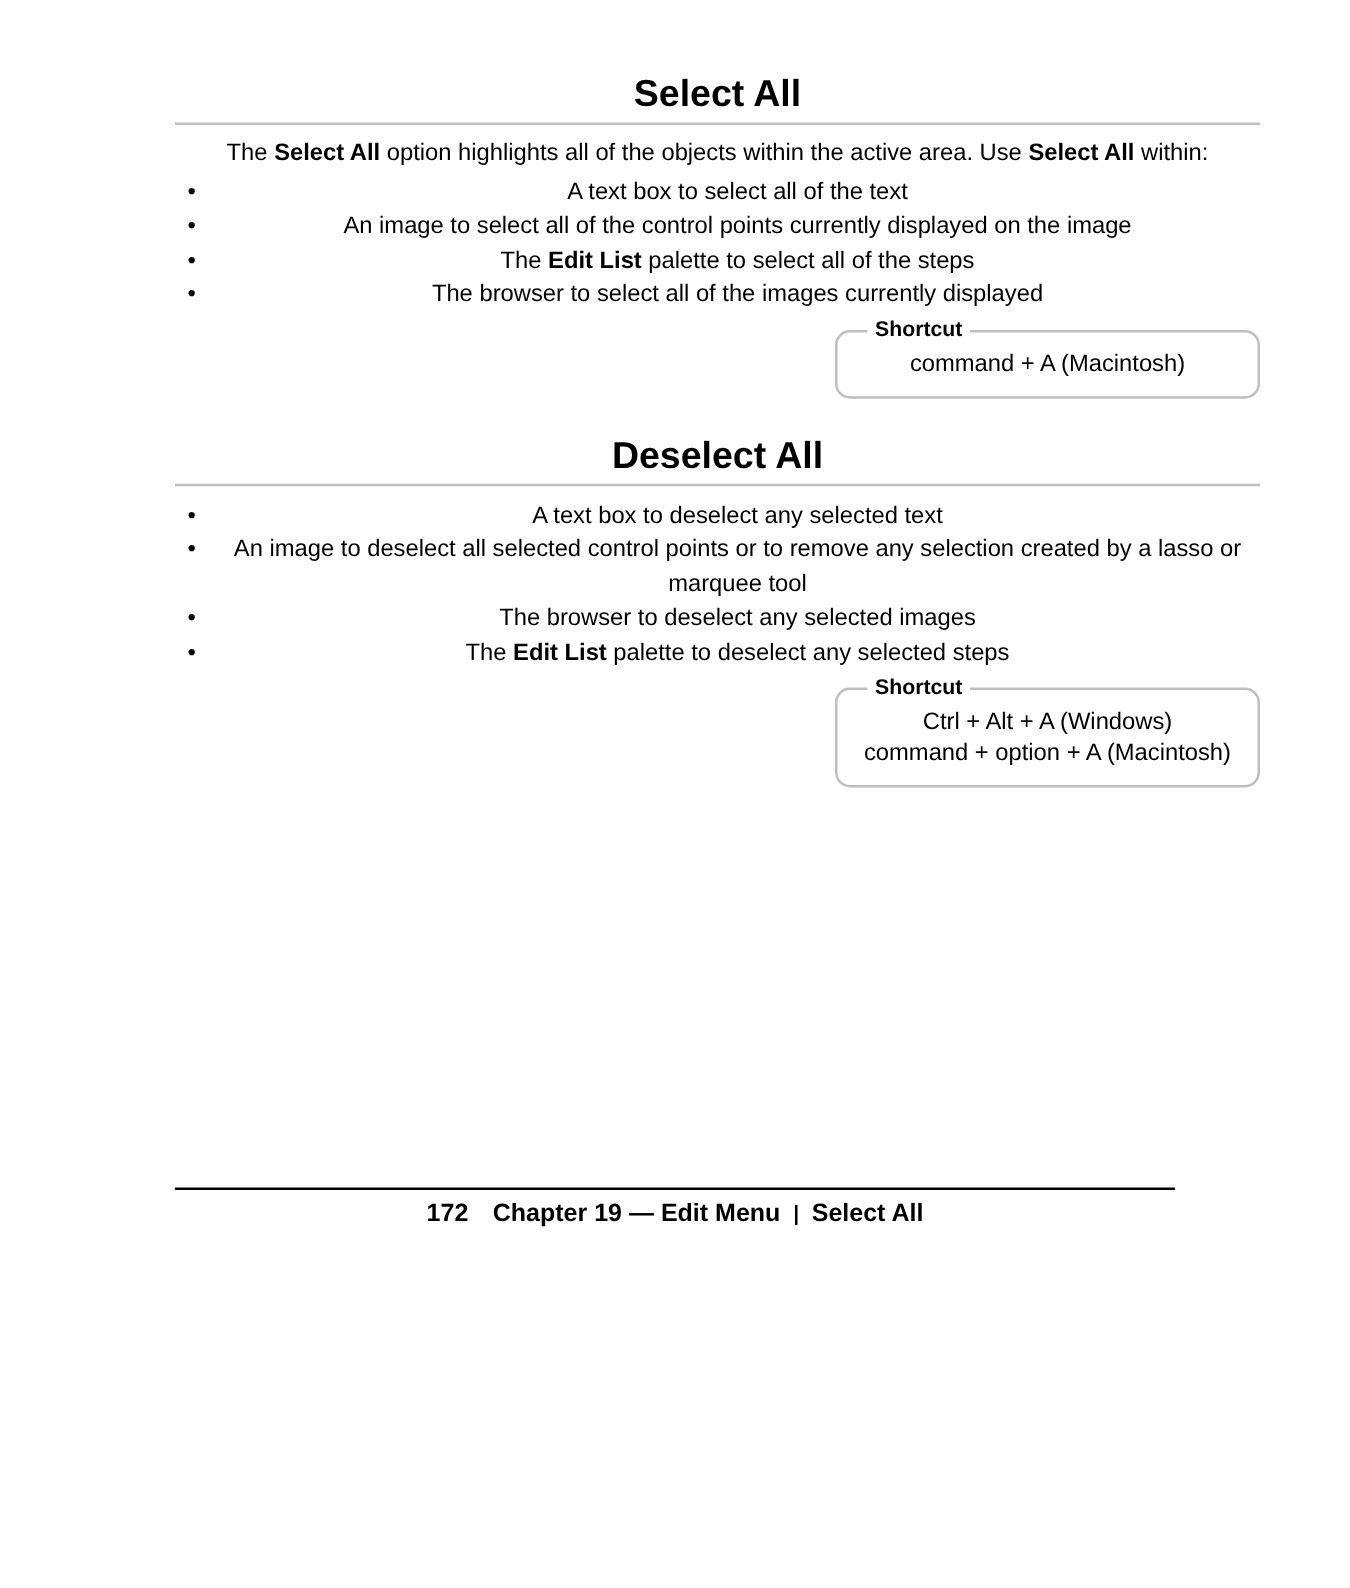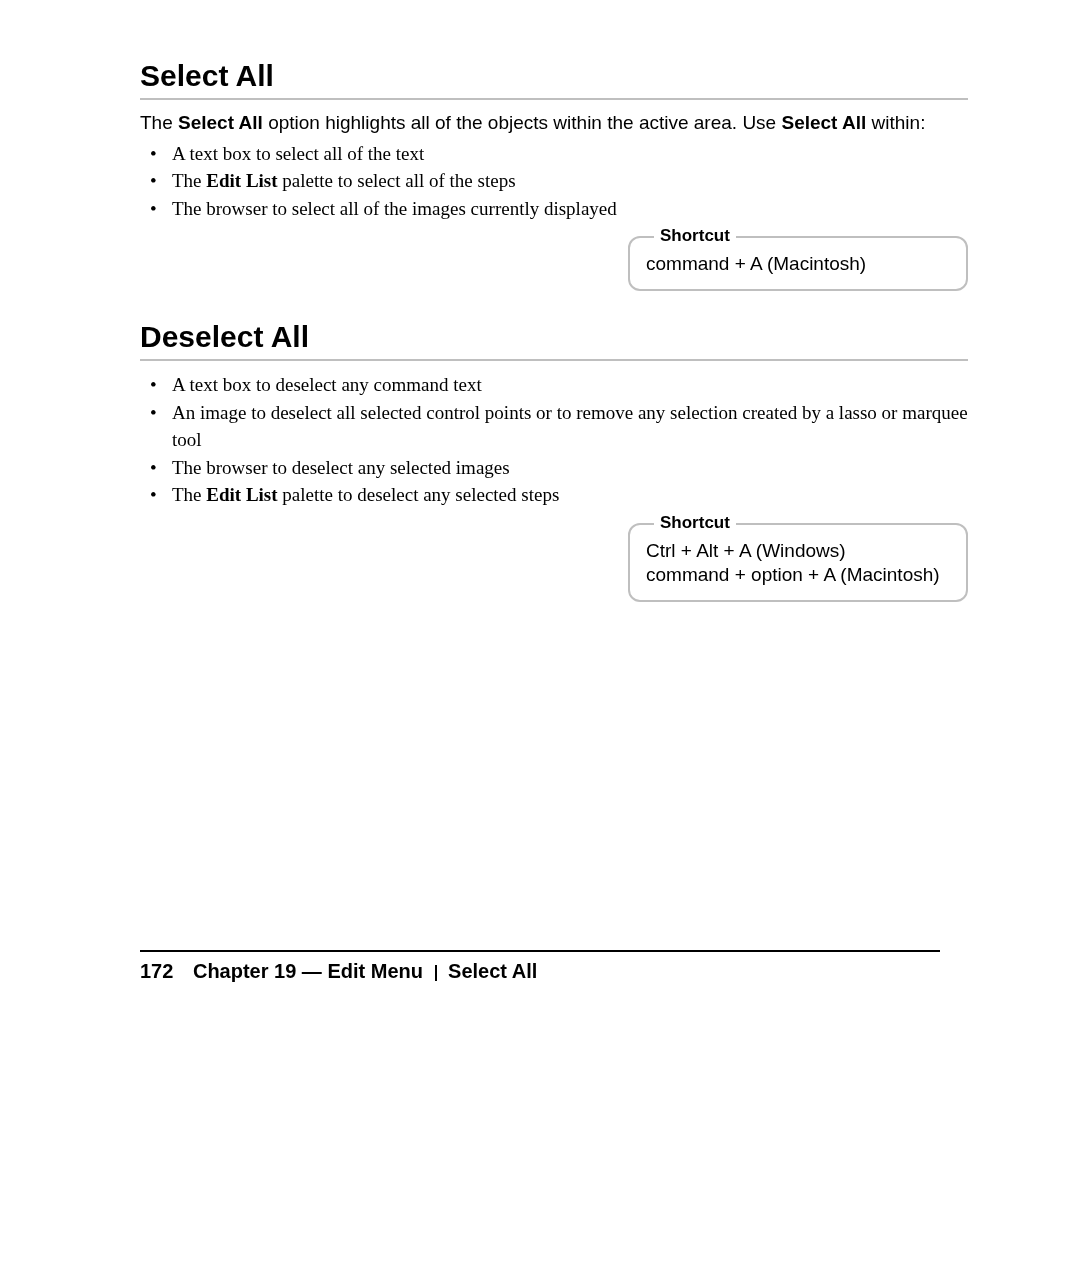--- a/index.html
+++ b/index.html
@@ -9,21 +9,22 @@
     width: 1080px;
     height: 1270px;
     font-family: "Myriad Pro", "Segoe UI", "Helvetica Neue", Arial, sans-serif;
     color: #000;
   }
   .page {
     position: relative;
     box-sizing: border-box;
     width: 1080px;
     height: 1073px;
-    padding: 58px 112px 0 140px;
+    padding: 58px 72px 0 140px;
+    text-align: center;
   }
   h2.section-heading {
     margin: 0 0 0 0;
     font-size: 30px;
     font-weight: 700;
     letter-spacing: 0px;
     line-height: 1.2;
   }
   .rule {
     border: none;
@@ -32,21 +33,20 @@
   }
   p.intro {
     margin: 8px 0 4px 0;
     font-size: 19px;
     line-height: 1.35;
   }
   ul.bullets {
     margin: 2px 0 0 0;
     padding: 0 0 0 24px;
     list-style: none;
-    font-family: Liberation Serif, serif;
   }
   ul.bullets > li {
     position: relative;
     font-size: 19px;
     line-height: 1.45;
     padding-left: 8px;
     margin: 0;
   }
   ul.bullets > li::before {
     content: "•";
@@ -127,36 +127,37 @@
 </head>
 <body>
 
 <div class="page">
 
   <h2 class="section-heading">Select All</h2>
   <hr class="rule">
   <p class="intro"><span>The </span><span class="bold">Select All</span><span> option highlights all of the objects within the active area. Use </span><span class="bold">Select All</span><span> within:</span></p>
   <ul class="bullets">
     <li><span>A text box to select all of the text</span></li>
+    <li><span>An image to select all of the control points currently displayed on the image</span></li>
     <li><span>The </span><span class="bold">Edit List</span><span> palette to select all of the steps</span></li>
     <li><span>The browser to select all of the images currently displayed</span></li>
   </ul>
   <div class="shortcut-row">
     <div class="shortcut-box">
       <div class="shortcut-label">Shortcut</div>
       <div class="shortcut-line">command + A (Macintosh)</div>
     </div>
   </div>
 
   <div class="section-gap"></div>
 
   <h2 class="section-heading">Deselect All</h2>
   <hr class="rule">
   <ul class="bullets">
-    <li><span>A text box to deselect any command text</span></li>
+    <li><span>A text box to deselect any selected text</span></li>
     <li><span>An image to deselect all selected control points or to remove any selection created by a lasso or marquee tool</span></li>
     <li><span>The browser to deselect any selected images</span></li>
     <li><span>The </span><span class="bold">Edit List</span><span> palette to deselect any selected steps</span></li>
   </ul>
   <div class="shortcut-row">
     <div class="shortcut-box">
       <div class="shortcut-label">Shortcut</div>
       <div class="shortcut-line">Ctrl + Alt + A (Windows)</div>
       <div class="shortcut-line">command + option + A (Macintosh)</div>
     </div>

